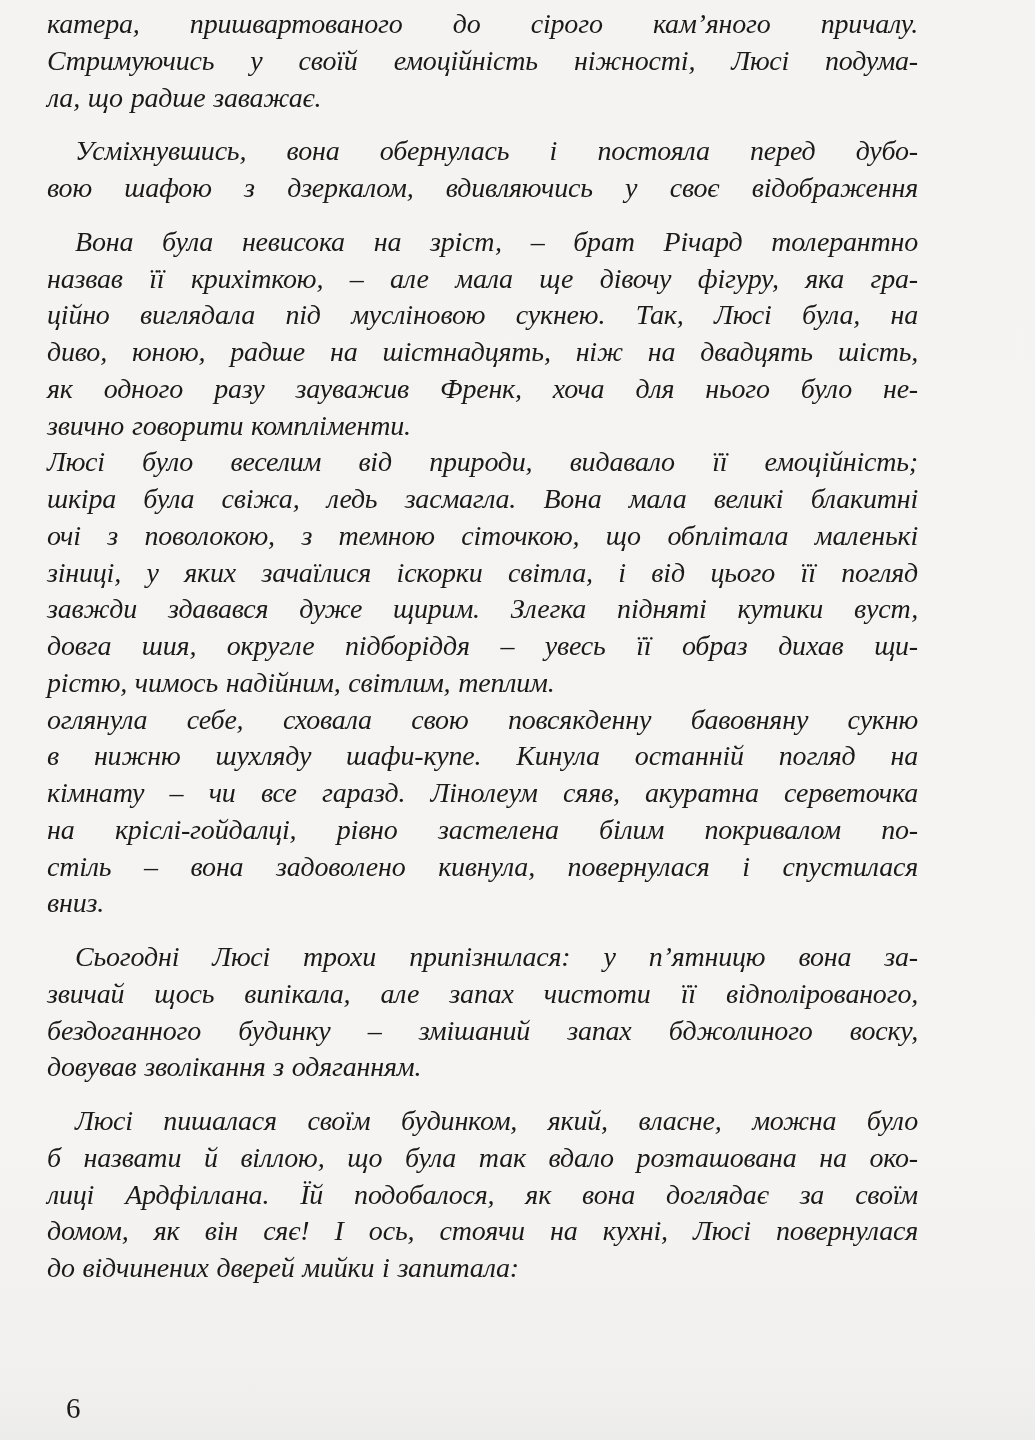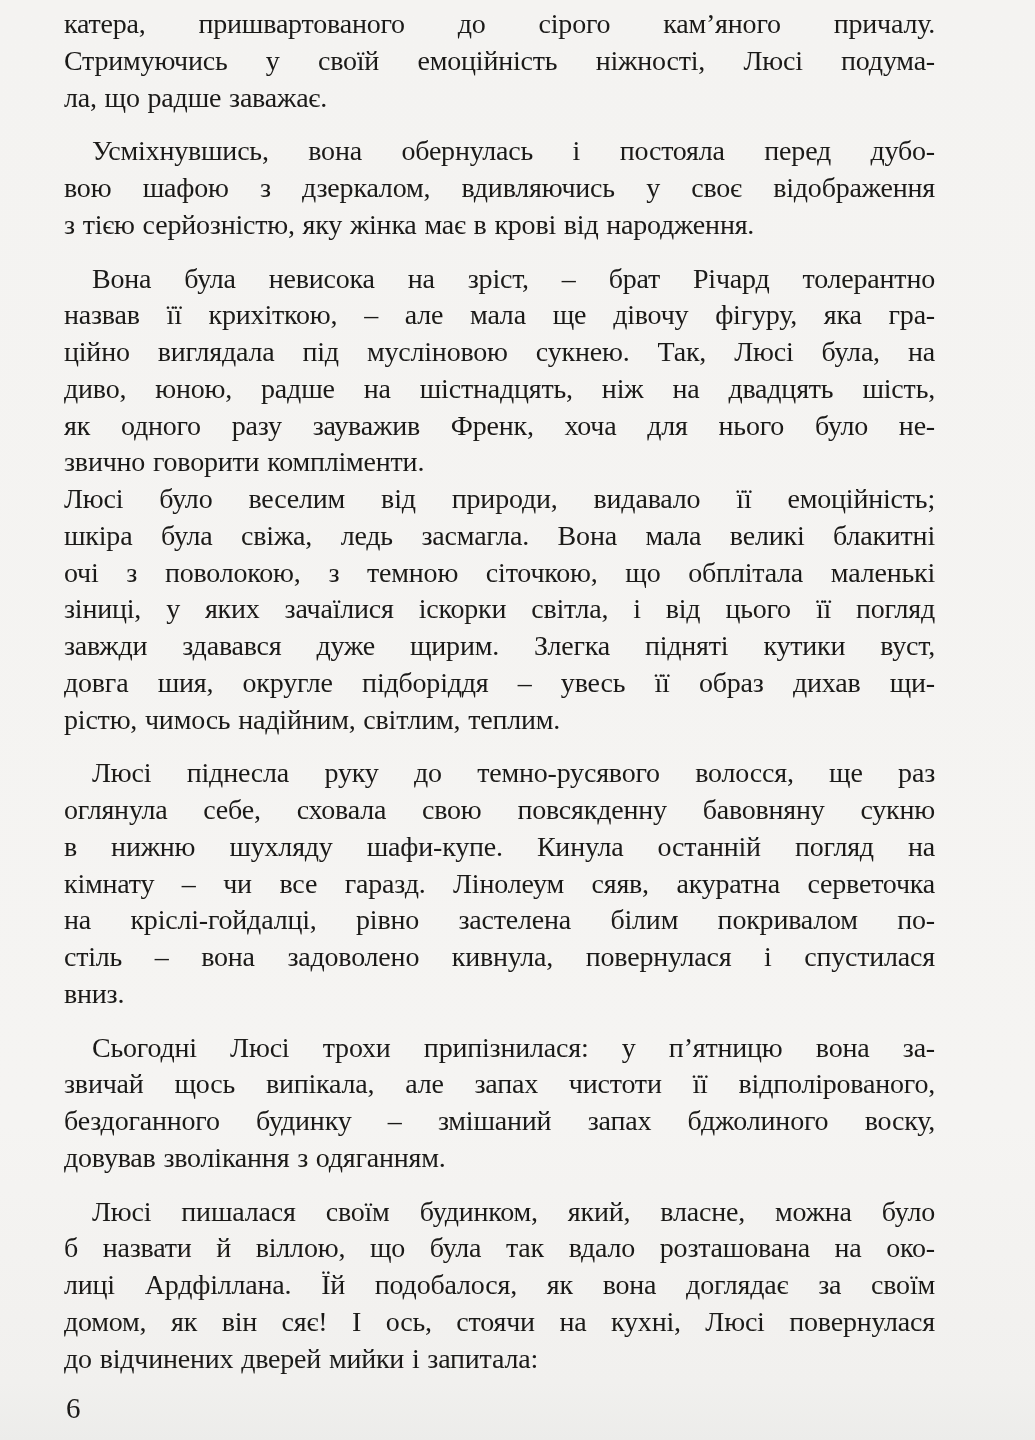--- a/index.html
+++ b/index.html
@@ -12,23 +12,24 @@
     width: 1035px;
     height: 1440px;
     overflow: hidden;
     background:
       linear-gradient(180deg, #f4f3f1 0%, #f5f4f2 78%, #f1f0ee 96%, #ececea 100%);
     font-family: "Liberation Serif", "DejaVu Serif", serif;
     color: #1b1a18;
   }
   .text-block {
     position: absolute;
-    left: 64px;
+    left: 47px;
     top: 6px;
     width: 871px;
+    font-style: italic;
   }
   .line {
     font-size: 28px;
     line-height: 36.75px;
     height: 36.75px;
     letter-spacing: -0.2px;
     word-spacing: 1px;
     text-align: justify;
     text-align-last: justify;
     white-space: nowrap;
@@ -54,35 +55,33 @@
 </head>
 <body>
 
 <div class="scan-page">
   <div class="text-block">
       <div class="line">катера, пришвартованого до сірого кам’яного причалу.</div>
       <div class="line">Стримуючись у своїй емоційність ніжності, Люсі подума-</div>
       <div class="line last">ла, що радше заважає.</div>
       <div class="line indent">Усміхнувшись, вона обернулась і постояла перед дубо-</div>
       <div class="line">вою шафою з дзеркалом, вдивляючись у своє відображення</div>
-      <div class="line last">з тією серйозністю, яку жінка має в крові від народження.</div>
       <div class="line indent">Вона була невисока на зріст, – брат Річард толерантно</div>
       <div class="line">назвав її крихіткою, – але мала ще дівочу фігуру, яка гра-</div>
       <div class="line">ційно виглядала під мусліновою сукнею. Так, Люсі була, на</div>
       <div class="line">диво, юною, радше на шістнадцять, ніж на двадцять шість,</div>
       <div class="line">як одного разу зауважив Френк, хоча для нього було не-</div>
       <div class="line last">звично говорити компліменти.</div>
       <div class="line">Люсі було веселим від природи, видавало її емоційність;</div>
       <div class="line">шкіра була свіжа, ледь засмагла. Вона мала великі блакитні</div>
       <div class="line">очі з поволокою, з темною сіточкою, що обплітала маленькі</div>
       <div class="line">зіниці, у яких зачаїлися іскорки світла, і від цього її погляд</div>
       <div class="line">завжди здавався дуже щирим. Злегка підняті кутики вуст,</div>
       <div class="line">довга шия, округле підборіддя – увесь її образ дихав щи-</div>
       <div class="line last">рістю, чимось надійним, світлим, теплим.</div>
-      <div class="line indent">Люсі піднесла руку до темно-русявого волосся, ще раз</div>
       <div class="line">оглянула себе, сховала свою повсякденну бавовняну сукню</div>
       <div class="line">в нижню шухляду шафи-купе. Кинула останній погляд на</div>
       <div class="line">кімнату – чи все гаразд. Лінолеум сяяв, акуратна серветочка</div>
       <div class="line">на кріслі-гойдалці, рівно застелена білим покривалом по-</div>
       <div class="line">стіль – вона задоволено кивнула, повернулася і спустилася</div>
       <div class="line last">вниз.</div>
       <div class="line indent">Сьогодні Люсі трохи припізнилася: у п’ятницю вона за-</div>
       <div class="line">звичай щось випікала, але запах чистоти її відполірованого,</div>
       <div class="line">бездоганного будинку – змішаний запах бджолиного воску,</div>
       <div class="line last">довував зволікання з одяганням.</div>

